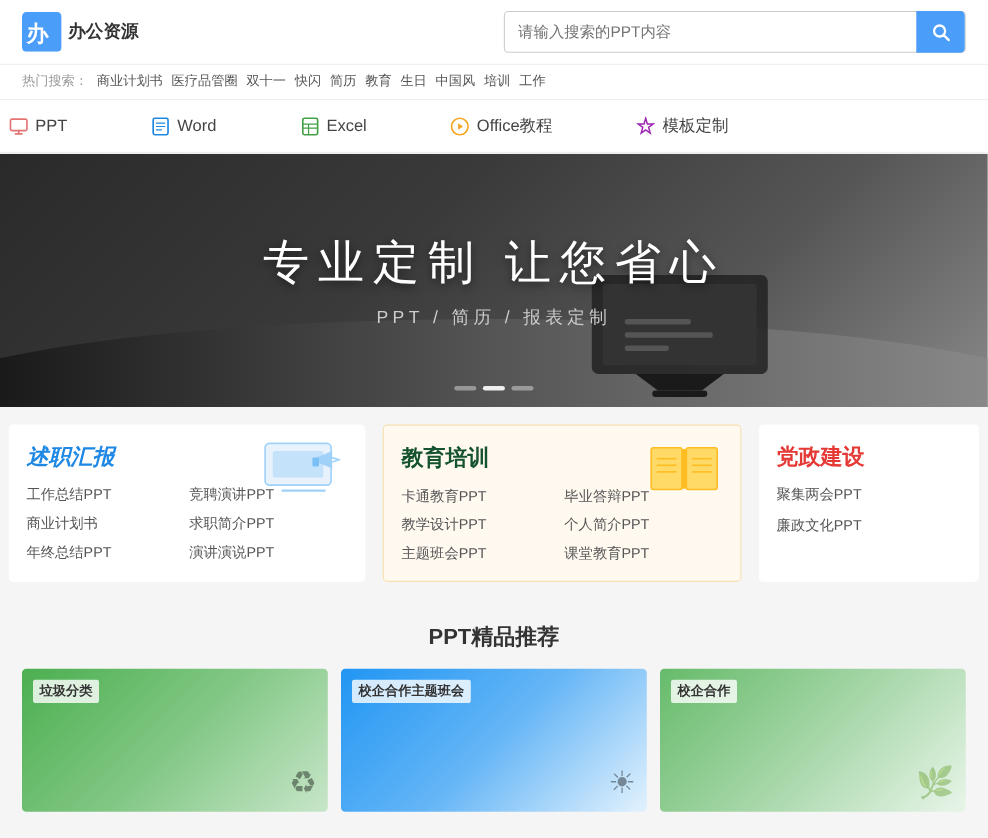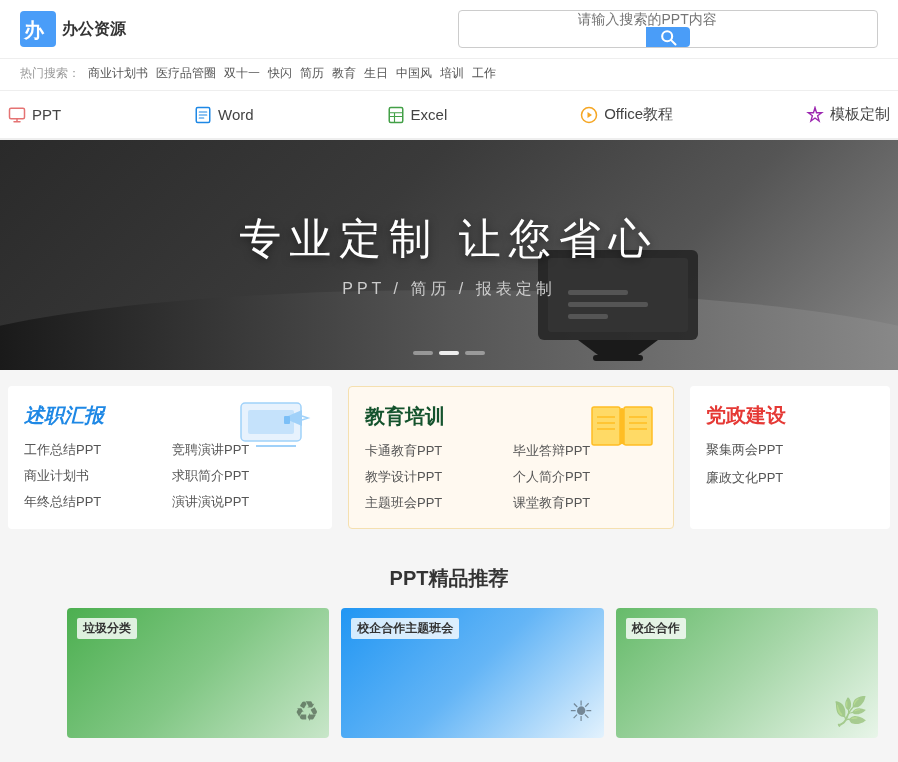--- a/index.html
+++ b/index.html
@@ -28,21 +28,20 @@
       font-weight: bold;
       color: #333;
     }
     .search-area {
       display: flex;
       align-items: center;
       border: 1px solid #ccc;
       border-radius: 4px;
       width: 420px;
       height: 38px;
-      flex-direction: column;
     }
     .search-input {
       flex: 1;
       border: none;
       outline: none;
       padding: 0 12px;
       font-size: 14px;
       color: #999;
       background: transparent;
     }
@@ -83,21 +82,22 @@
       color: #555;
       cursor: pointer;
       text-decoration: none;
     }
 
     
     .nav-tabs {
       background: #fff;
       display: flex;
       align-items: center;
-      justify-content: space-between;
+      justify-content: flex-start;
+      gap: 60px;
       padding: 10px 0;
       border-bottom: 2px solid #eee;
     }
     .nav-tab {
       display: flex;
       align-items: center;
       gap: 6px;
       font-size: 15px;
       color: #444;
       cursor: pointer;
@@ -231,21 +231,20 @@
       flex: 1;
       height: 130px;
       border-radius: 4px;
       overflow: hidden;
       cursor: pointer;
       position: relative;
       background: #ddd;
     }
     .ppt-card-1 {
       background: linear-gradient(135deg, #4caf50 0%, #81c784 50%, #c8e6c9 100%);
-      margin-left: 47px;
     }
     .ppt-card-2 {
       background: linear-gradient(135deg, #2196f3 0%, #64b5f6 50%, #e3f2fd 100%);
     }
     .ppt-card-3 {
       background: linear-gradient(135deg, #66bb6a 0%, #a5d6a7 50%, #e8f5e9 100%);
     }
     .ppt-card-label {
       position: absolute;
       top: 10px;

